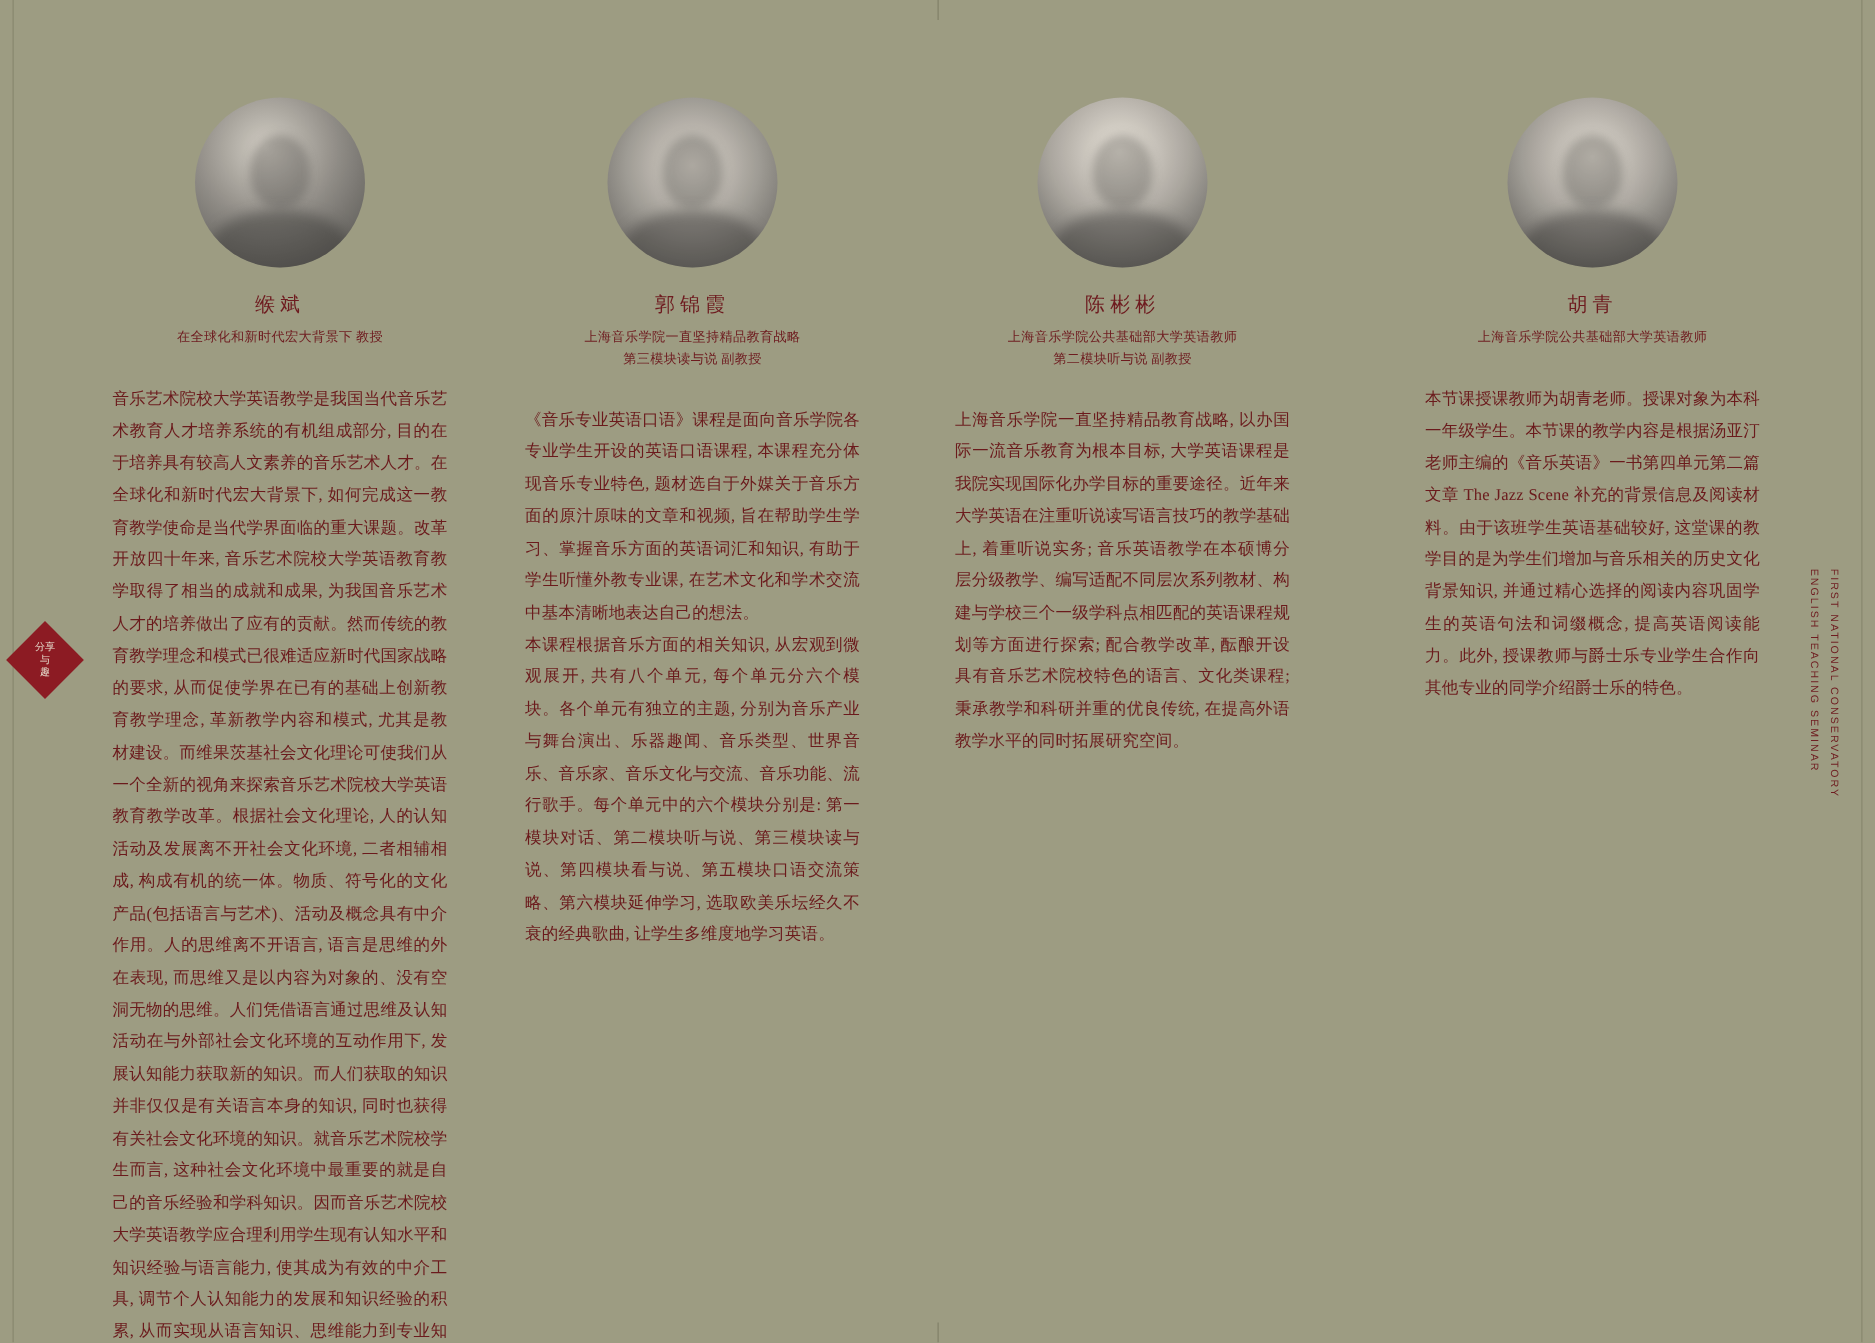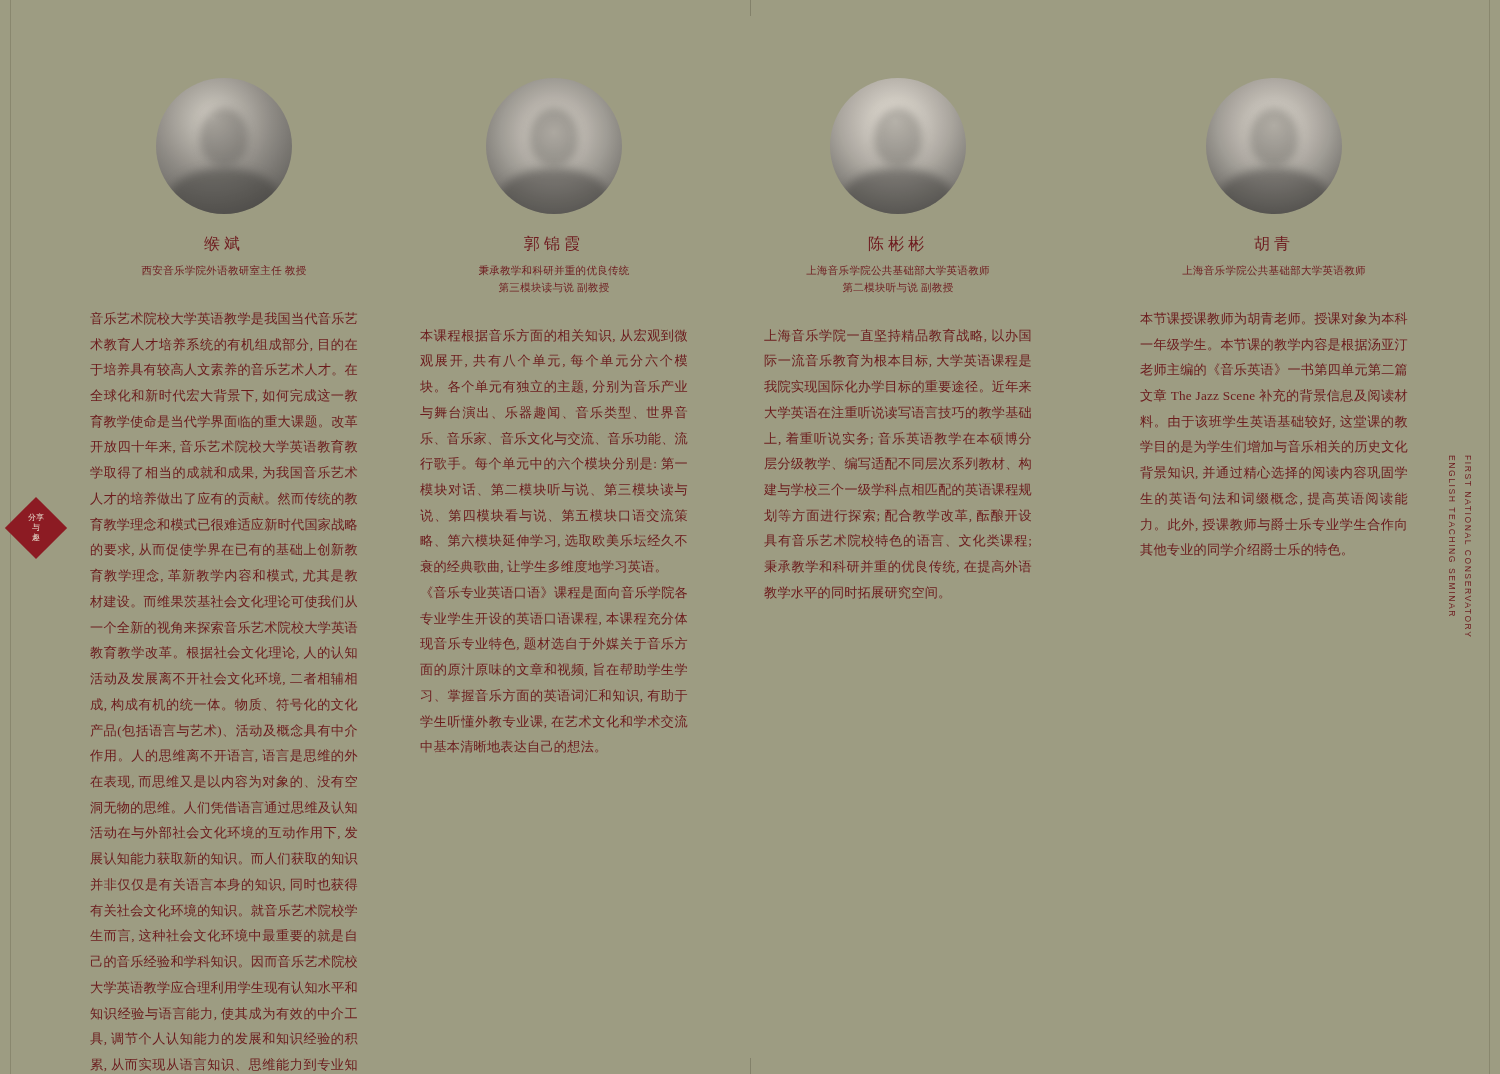--- a/index.html
+++ b/index.html
@@ -187,39 +187,39 @@
   </div>
 
   <div class="columns">
 
     <div class="col col-1">
       <div class="portrait-wrap">
         <div class="portrait p1"></div>
       </div>
       <div class="name">缑斌</div>
       <div class="affil">
-        <div>西安音乐学院外语教研室主任 教授</div>
+        <div>在全球化和新时代宏大背景下 教授</div>
       </div>
       <div class="body-text">
         <p>音乐艺术院校大学英语教学是我国当代音乐艺术教育人才培养系统的有机组成部分, 目的在于培养具有较高人文素养的音乐艺术人才。在全球化和新时代宏大背景下, 如何完成这一教育教学使命是当代学界面临的重大课题。改革开放四十年来, 音乐艺术院校大学英语教育教学取得了相当的成就和成果, 为我国音乐艺术人才的培养做出了应有的贡献。然而传统的教育教学理念和模式已很难适应新时代国家战略的要求, 从而促使学界在已有的基础上创新教育教学理念, 革新教学内容和模式, 尤其是教材建设。而维果茨基社会文化理论可使我们从一个全新的视角来探索音乐艺术院校大学英语教育教学改革。根据社会文化理论, 人的认知活动及发展离不开社会文化环境, 二者相辅相成, 构成有机的统一体。物质、符号化的文化产品(包括语言与艺术)、活动及概念具有中介作用。人的思维离不开语言, 语言是思维的外在表现, 而思维又是以内容为对象的、没有空洞无物的思维。人们凭借语言通过思维及认知活动在与外部社会文化环境的互动作用下, 发展认知能力获取新的知识。而人们获取的知识并非仅仅是有关语言本身的知识, 同时也获得有关社会文化环境的知识。就音乐艺术院校学生而言, 这种社会文化环境中最重要的就是自己的音乐经验和学科知识。因而音乐艺术院校大学英语教学应合理利用学生现有认知水平和知识经验与语言能力, 使其成为有效的中介工具, 调节个人认知能力的发展和知识经验的积累, 从而实现从语言知识、思维能力到专业知识的有机结合与均衡发展。而以特色内容为导向, 以教材建设及评估体系建构为主要任务的音乐艺术院校大学英语教育教学的改革与创新则是达成上述目标的有力保障。</p>
       </div>
     </div>
 
     <div class="col col-2">
       <div class="portrait-wrap">
         <div class="portrait p2"></div>
       </div>
       <div class="name">郭锦霞</div>
       <div class="affil">
-        <div>秉承教学和科研并重的优良传统</div>
+        <div>上海音乐学院一直坚持精品教育战略</div>
         <div>第三模块读与说 副教授</div>
       </div>
       <div class="body-text">
+        <p>《音乐专业英语口语》课程是面向音乐学院各专业学生开设的英语口语课程, 本课程充分体现音乐专业特色, 题材选自于外媒关于音乐方面的原汁原味的文章和视频, 旨在帮助学生学习、掌握音乐方面的英语词汇和知识, 有助于学生听懂外教专业课, 在艺术文化和学术交流中基本清晰地表达自己的想法。</p>
         <p>本课程根据音乐方面的相关知识, 从宏观到微观展开, 共有八个单元, 每个单元分六个模块。各个单元有独立的主题, 分别为音乐产业与舞台演出、乐器趣闻、音乐类型、世界音乐、音乐家、音乐文化与交流、音乐功能、流行歌手。每个单元中的六个模块分别是: 第一模块对话、第二模块听与说、第三模块读与说、第四模块看与说、第五模块口语交流策略、第六模块延伸学习, 选取欧美乐坛经久不衰的经典歌曲, 让学生多维度地学习英语。</p>
-        <p>《音乐专业英语口语》课程是面向音乐学院各专业学生开设的英语口语课程, 本课程充分体现音乐专业特色, 题材选自于外媒关于音乐方面的原汁原味的文章和视频, 旨在帮助学生学习、掌握音乐方面的英语词汇和知识, 有助于学生听懂外教专业课, 在艺术文化和学术交流中基本清晰地表达自己的想法。</p>
       </div>
     </div>
 
     <div class="col col-3">
       <div class="portrait-wrap">
         <div class="portrait p3"></div>
       </div>
       <div class="name">陈彬彬</div>
       <div class="affil">
         <div>上海音乐学院公共基础部大学英语教师</div>

